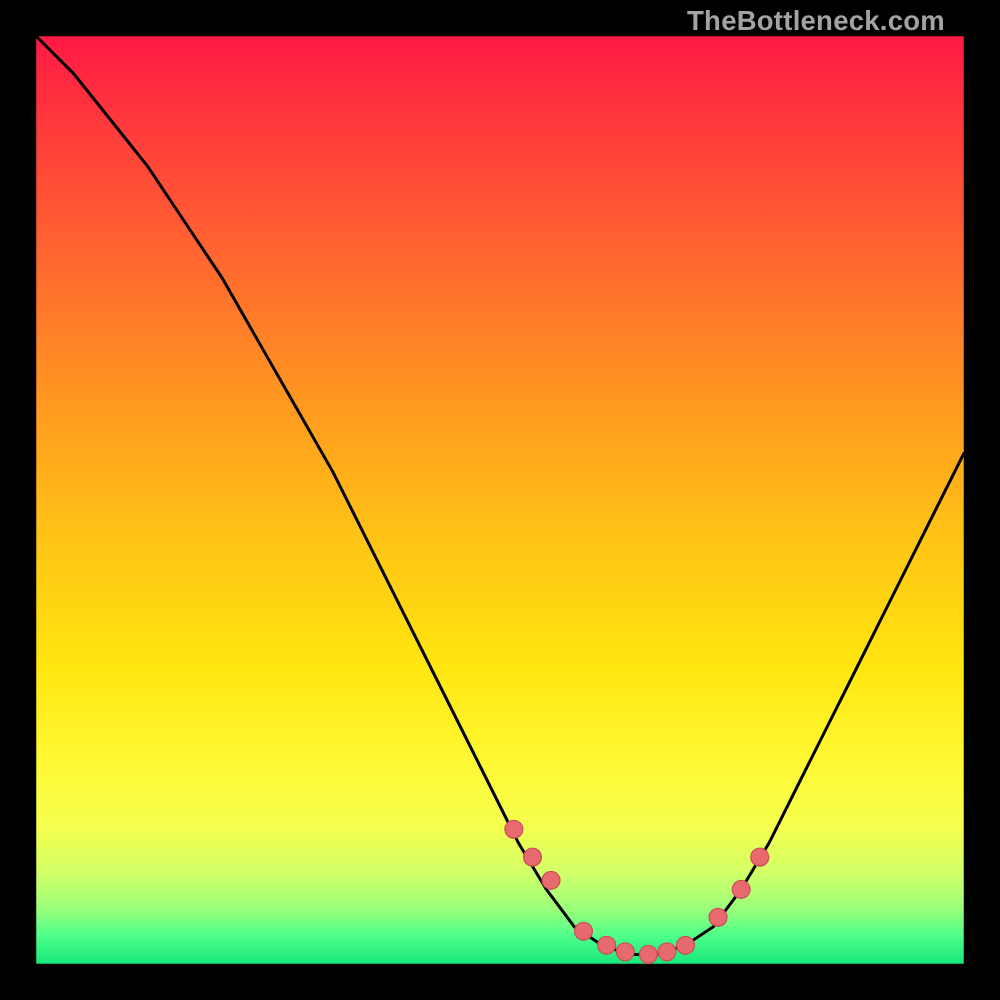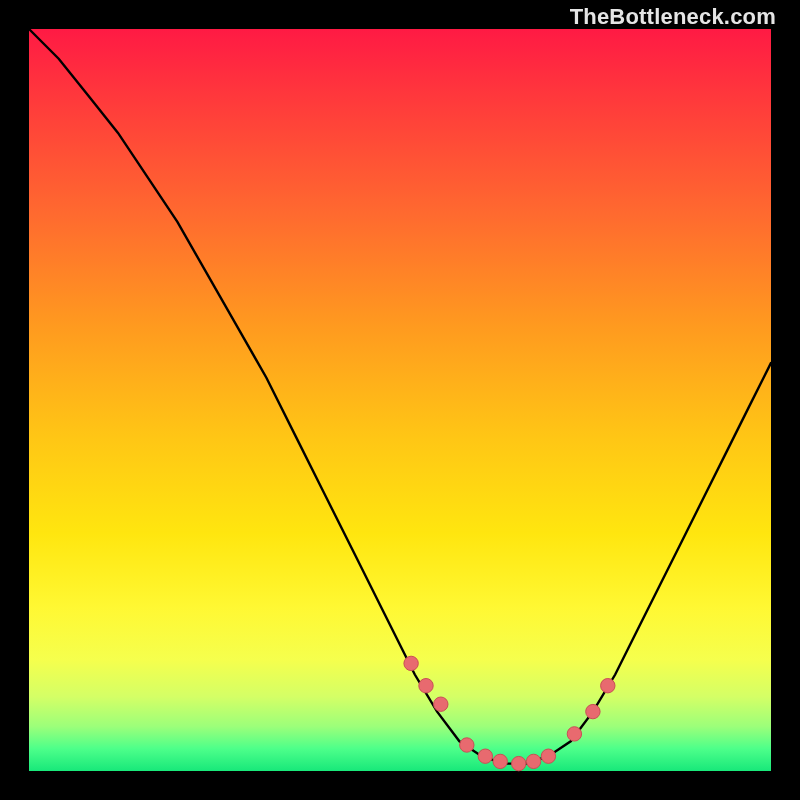--- a/index.html
+++ b/index.html
@@ -35,25 +35,25 @@
       #f5ff4d 85%,
       #d4ff66 90%,
       #9cff7a 94%,
       #4dff8a 97%,
       #18e87a 100%
     );
   }
   .watermark {
     position: absolute;
     top: 4px;
-    right: 24px;
+    right: 44px;
     font-family: Arial, Helvetica, sans-serif;
     font-size: 22px;
     font-weight: 600;
-    color: #e5e5e5;
+    color: #a3a3a3;
     letter-spacing: 0.2px;
     user-select: none;
   }
   svg.curve {
     position: absolute;
     left: 0;
     top: 0;
     width: 742px;
     height: 742px;
     overflow: visible;

